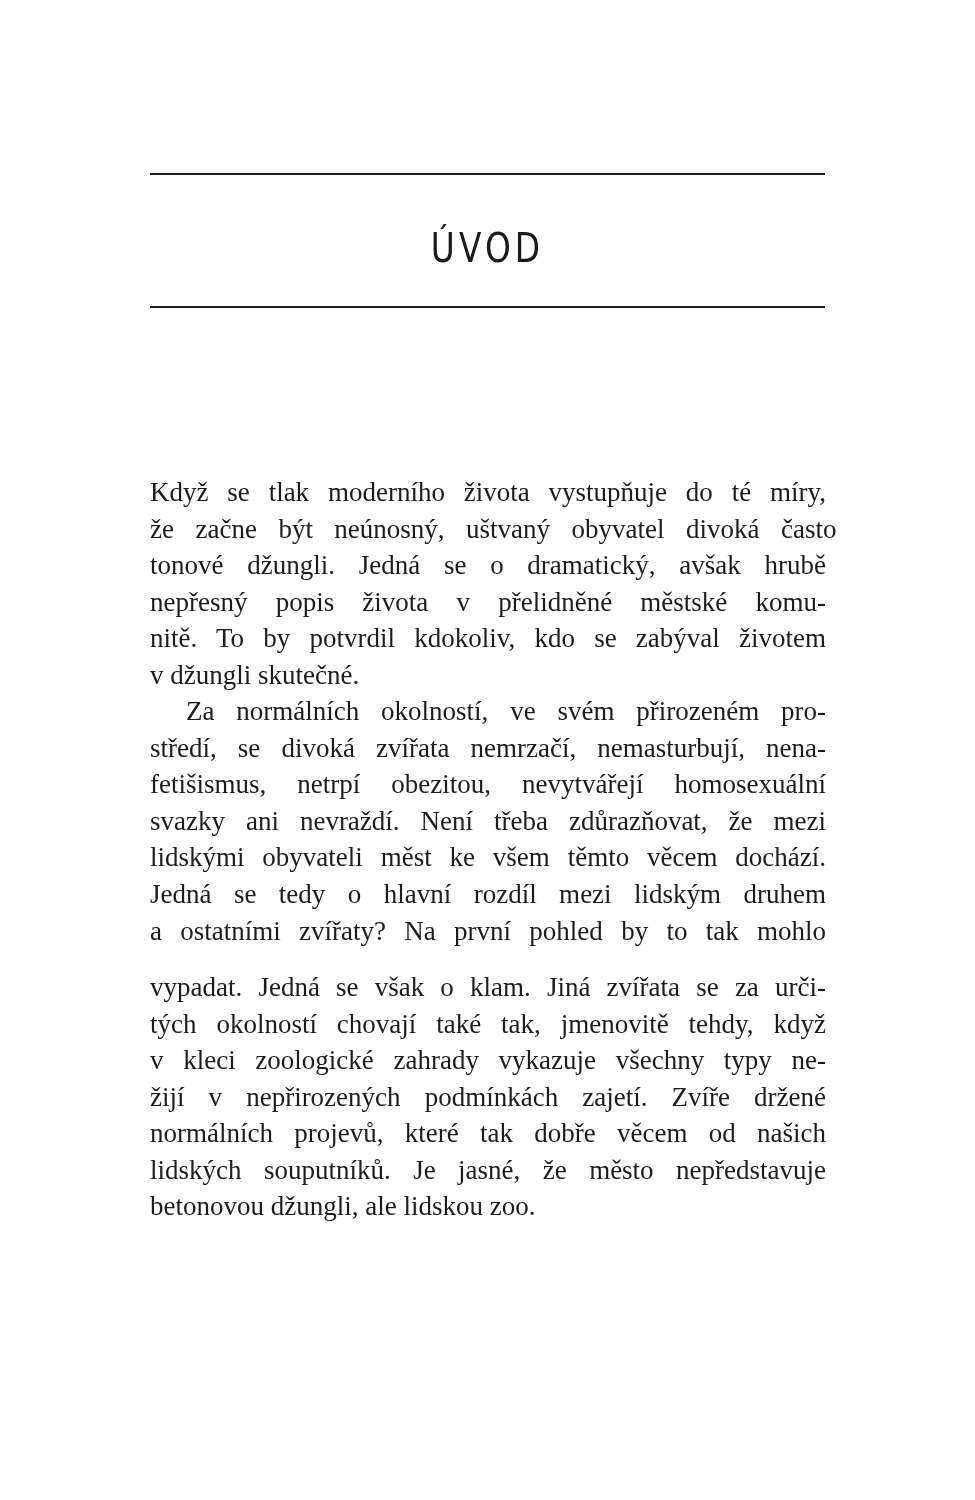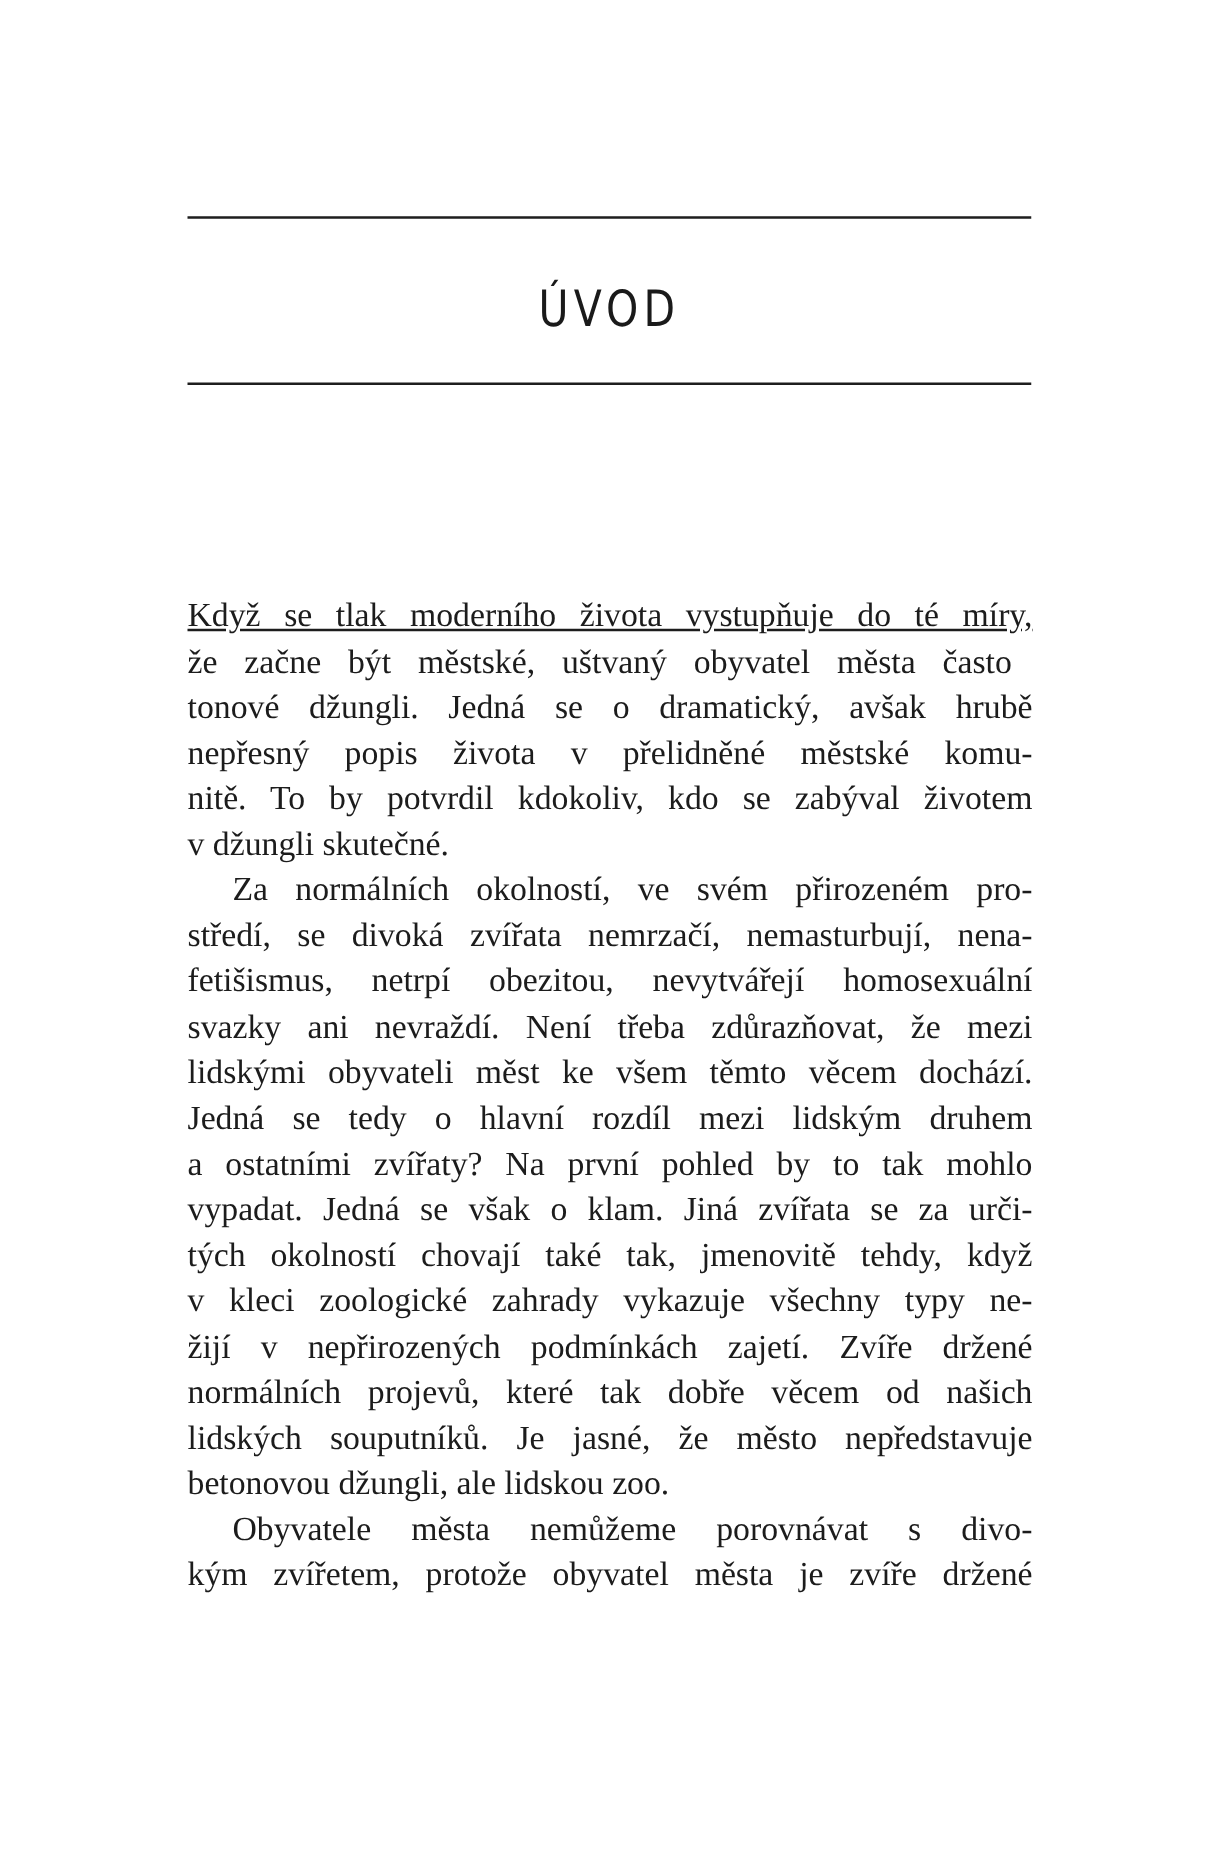--- a/index.html
+++ b/index.html
@@ -65,44 +65,40 @@
 
 <div class="page">
 
   <div class="rule rule-top"></div>
   <h1 class="chapter-title">ÚVOD</h1>
   <div class="rule rule-bottom"></div>
 
   <div class="body-text">
 
     <div>
-      <span class="line" style="word-spacing: 12.0762px; text-align: left; text-align-last: left; text-decoration: underline;">Když se tlak moderního života vystupňuje do té míry,</span>
-      <span class="line" style="word-spacing: 14.7388px; text-align: left; text-align-last: left;">že začne být městské, uštvaný obyvatel města často</span>
+      <span class="line" style="word-spacing: 12.0762px; text-align: left; text-align-last: left;">Když se tlak moderního života vystupňuje do té míry,</span>
+      <span class="line" style="word-spacing: 14.7388px; text-align: left; text-align-last: left;">že začne být neúnosný, uštvaný obyvatel divoká často</span>
       <span class="line" style="word-spacing: 16.9866px; text-align: left; text-align-last: left;">tonové džungli. Jedná se o dramatický, avšak hrubě</span>
       <span class="line" style="word-spacing: 21.4375px; text-align: left; text-align-last: left;">nepřesný popis života v přelidněné městské komu-</span>
       <span class="line" style="word-spacing: 12.4648px; text-align: left; text-align-last: left;">nitě. To by potvrdil kdokoliv, kdo se zabýval životem</span>
       <span class="line last">v džungli skutečné.</span>
     </div>
 
     <div>
       <span class="line" style="padding-left: 36px; width: 640px; word-spacing: 15.0651px; text-align: left; text-align-last: left;">Za normálních okolností, ve svém přirozeném pro-</span>
       <span class="line" style="word-spacing: 14.3281px; text-align: left; text-align-last: left;">středí, se divoká zvířata nemrzačí, nemasturbují, nena-</span>
       <span class="line" style="word-spacing: 24.2773px; text-align: left; text-align-last: left;">fetišismus, netrpí obezitou, nevytvářejí homosexuální</span>
       <span class="line" style="word-spacing: 14.2188px; text-align: left; text-align-last: left;">svazky ani nevraždí. Není třeba zdůrazňovat, že mezi</span>
       <span class="line" style="word-spacing: 11.0915px; text-align: left; text-align-last: left;">lidskými obyvateli měst ke všem těmto věcem dochází.</span>
       <span class="line" style="word-spacing: 15.7012px; text-align: left; text-align-last: left;">Jedná se tedy o hlavní rozdíl mezi lidským druhem</span>
       <span class="line" style="word-spacing: 11.5399px; text-align: left; text-align-last: left;">a ostatními zvířaty? Na první pohled by to tak mohlo</span>
-      <span class="line" style="word-spacing: 9.42188px; text-align: left; text-align-last: left;">vypadat. Jedná se však o klam. Jiná zvířata se za urči-</span>
+      <span class="line" style="word-spacing: 9.42188px; text-align: left; text-align-last: left; margin-top: 20px;">vypadat. Jedná se však o klam. Jiná zvířata se za urči-</span>
       <span class="line" style="word-spacing: 13.1607px; text-align: left; text-align-last: left;">tých okolností chovají také tak, jmenovitě tehdy, když</span>
       <span class="line" style="word-spacing: 12.9241px; text-align: left; text-align-last: left;">v kleci zoologické zahrady vykazuje všechny typy ne-</span>
       <span class="line" style="word-spacing: 17.3333px; text-align: left; text-align-last: left;">žijí v nepřirozených podmínkách zajetí. Zvíře držené</span>
       <span class="line" style="word-spacing: 14.529px; text-align: left; text-align-last: left;">normálních projevů, které tak dobře věcem od našich</span>
       <span class="line" style="word-spacing: 15.6875px; text-align: left; text-align-last: left;">lidských souputníků. Je jasné, že město nepředstavuje</span>
       <span class="line last">betonovou džungli, ale lidskou zoo.</span>
     </div>
 
-    <div>
-      <span class="line" style="padding-left: 36px; width: 640px; word-spacing: 25.2812px; text-align: left; text-align-last: left;">Obyvatele města nemůžeme porovnávat s divo-</span>
-      <span class="line" style="word-spacing: 13.8929px; text-align: left; text-align-last: left;">kým zvířetem, protože obyvatel města je zvíře držené</span>
-    </div>
 
   </div>
 </div>
 
 </body></html>

